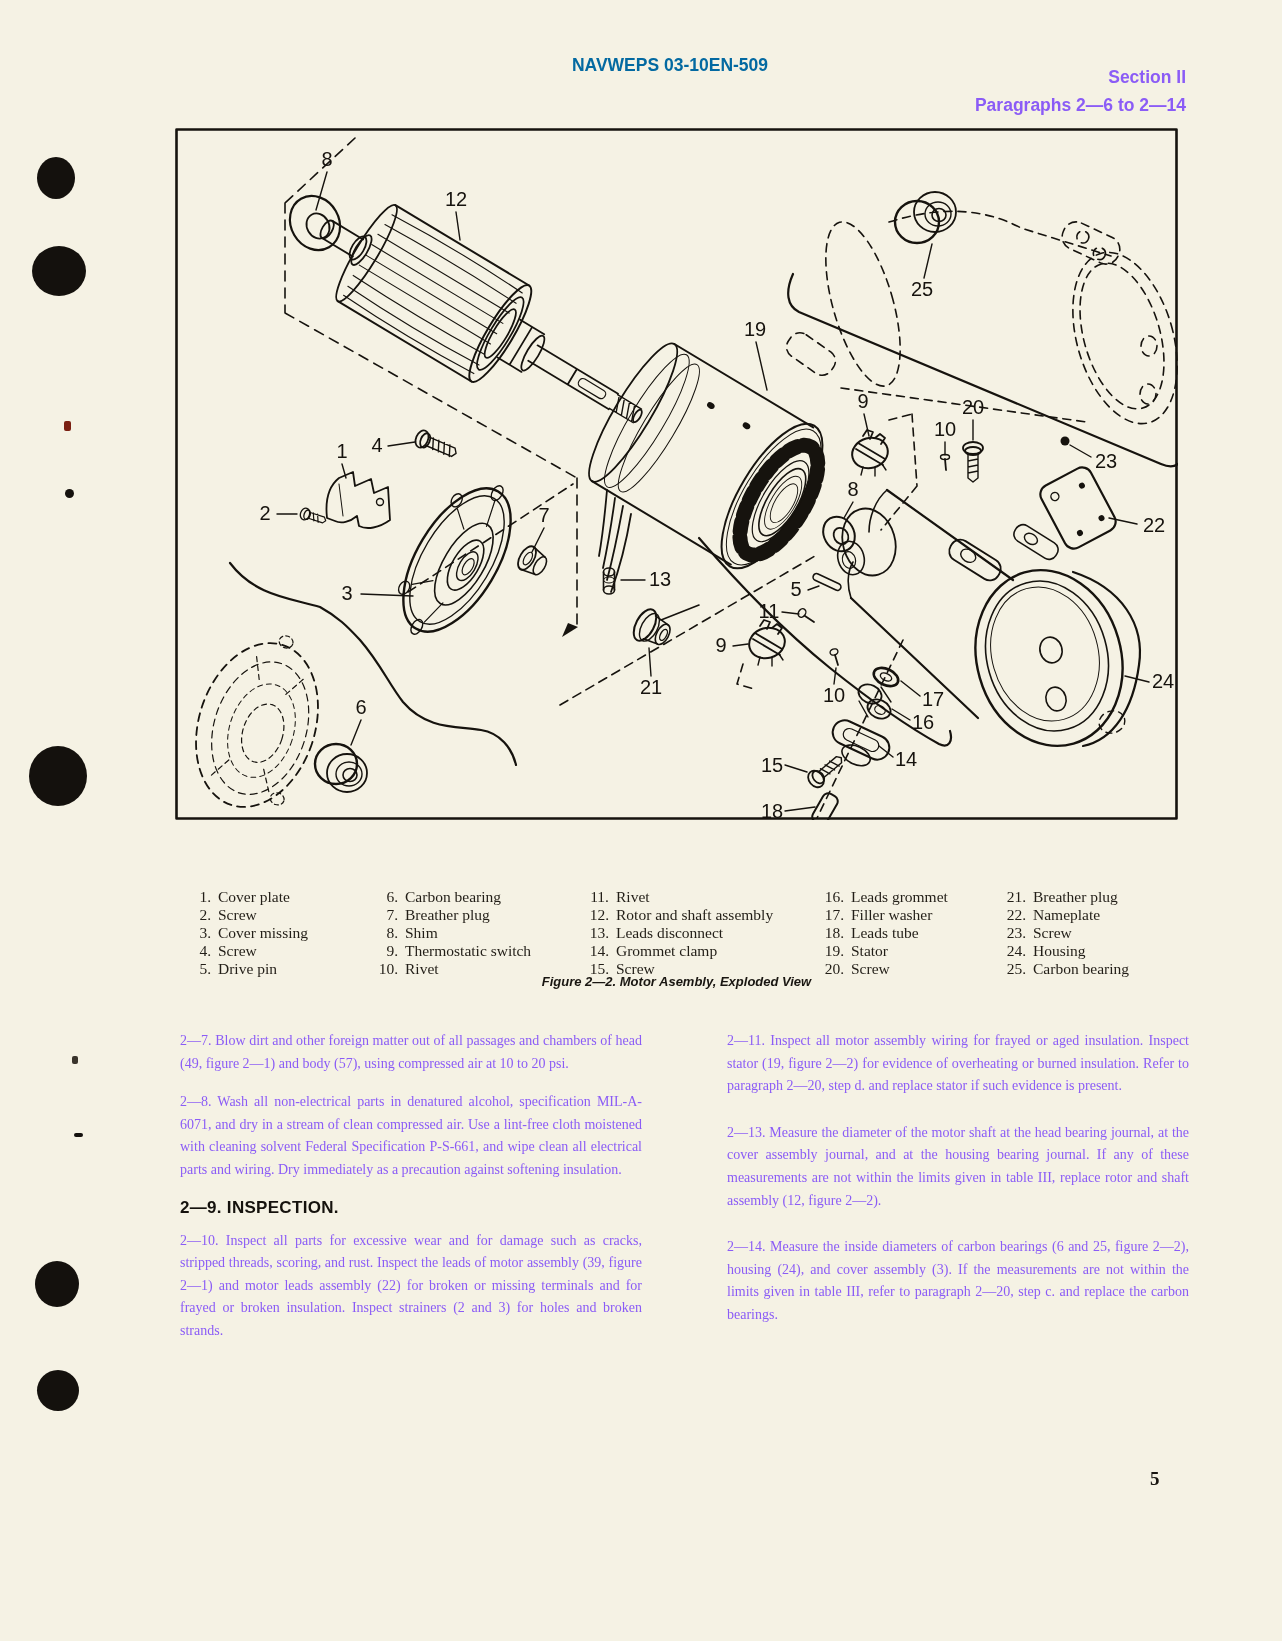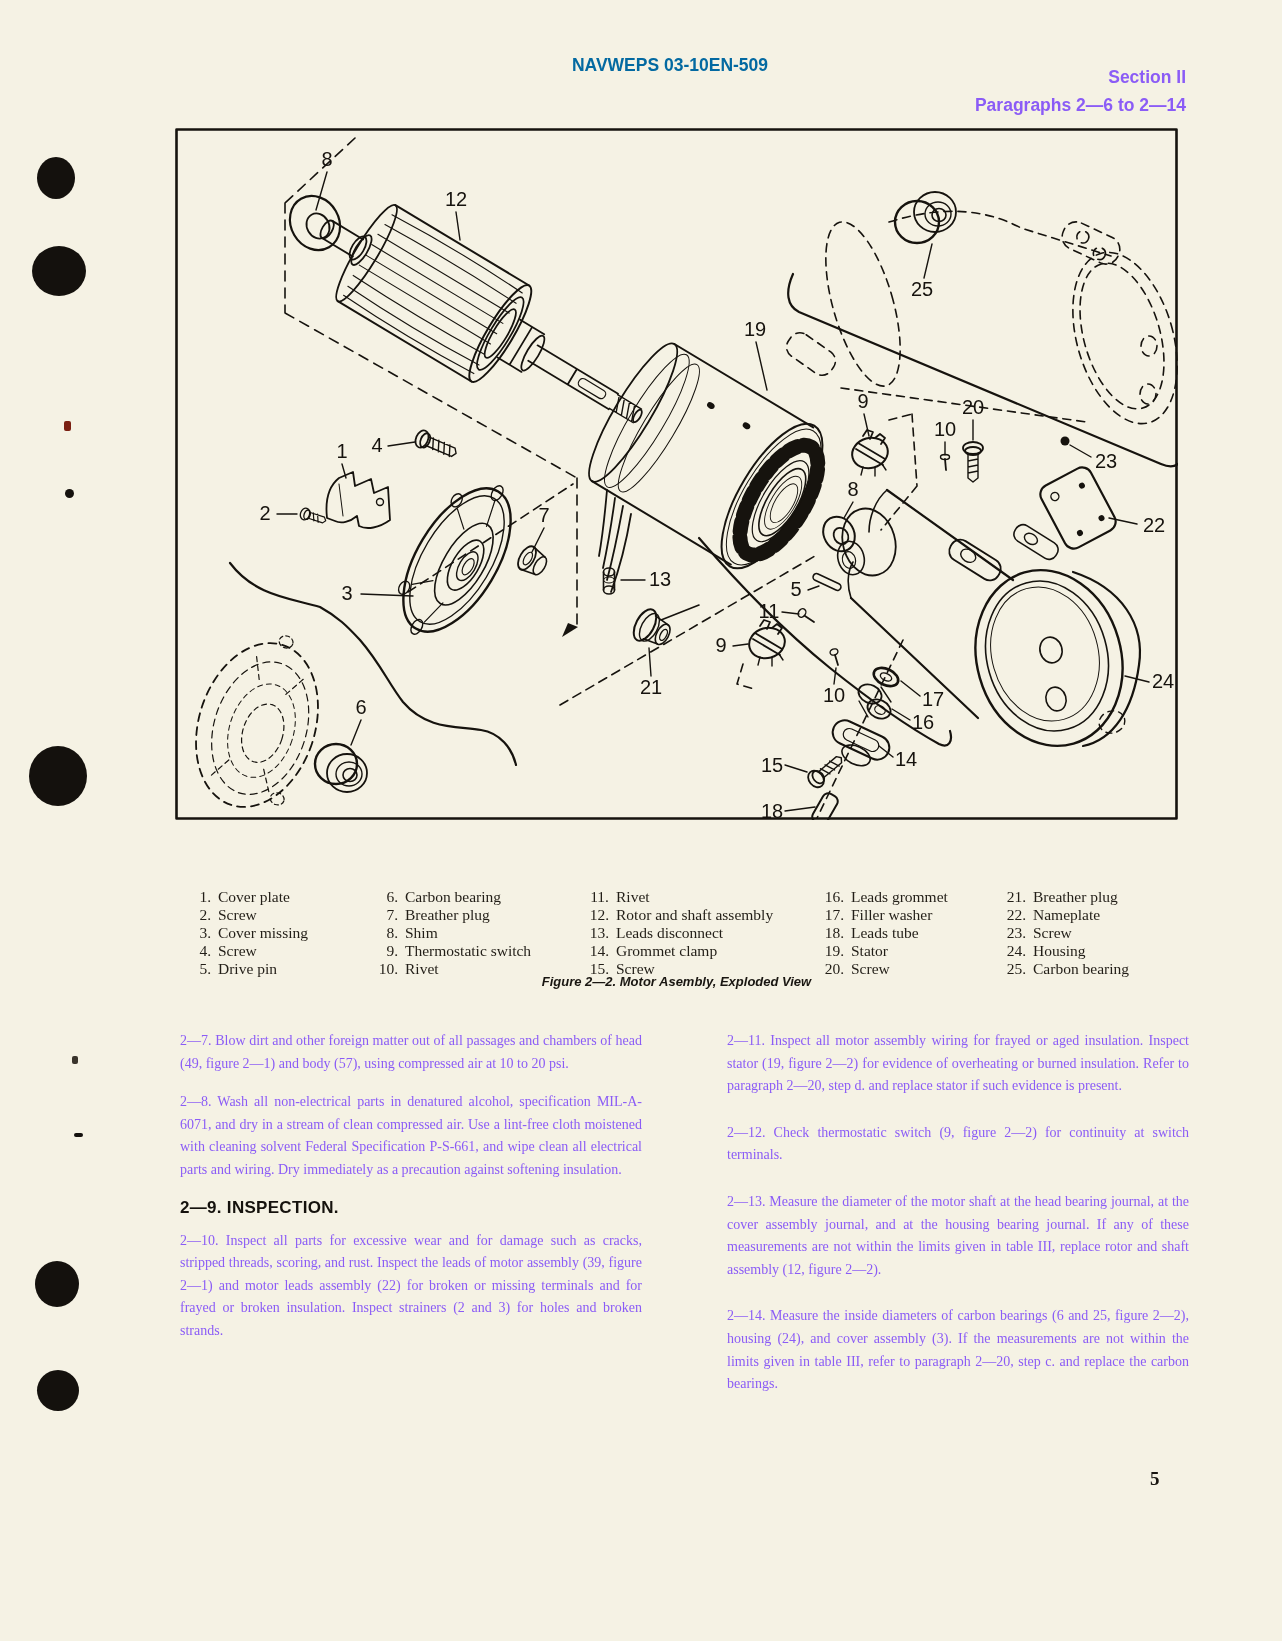--- a/index.html
+++ b/index.html
@@ -390,19 +390,18 @@
 
   <div class="colL">
     <p class="bpara">2—7. Blow dirt and other foreign matter out of all passages and chambers of head (49, figure 2—1) and body (57), using compressed air at 10 to 20 psi.</p>
     <p class="bpara">2—8. Wash all non-electrical parts in denatured alcohol, specification MIL-A-6071, and dry in a stream of clean compressed air. Use a lint-free cloth moistened with cleaning solvent Federal Specification P-S-661, and wipe clean all electrical parts and wiring. Dry immediately as a precaution against softening insulation.</p>
     <div class="bhead">2—9.  INSPECTION.</div>
     <p class="bpara">2—10. Inspect all parts for excessive wear and for damage such as cracks, stripped threads, scoring, and rust. Inspect the leads of motor assembly (39, figure 2—1) and motor leads assembly (22) for broken or missing terminals and for frayed or broken insulation. Inspect strainers (2 and 3) for holes and broken strands.</p>
   </div>
 
   <div class="colR">
     <p class="bpara">2—11. Inspect all motor assembly wiring for frayed or aged insulation. Inspect stator (19, figure 2—2) for evidence of overheating or burned insulation. Refer to paragraph 2—20, step d. and replace stator if such evidence is present.</p>
-    <p class="bpara">2—12. Check thermostatic switch (9, figure 2—2) for continuity at switch terminals.</p>
     <p class="bpara">2—13. Measure the diameter of the motor shaft at the head bearing journal, at the cover assembly journal, and at the housing bearing journal. If any of these measurements are not within the limits given in table III, replace rotor and shaft assembly (12, figure 2—2).</p>
     <p class="bpara">2—14. Measure the inside diameters of carbon bearings (6 and 25, figure 2—2), housing (24), and cover assembly (3). If the measurements are not within the limits given in table III, refer to paragraph 2—20, step c. and replace the carbon bearings.</p>
   </div>
 
   <div class="pageno">5</div>
 </div>
 
 </body></html>

